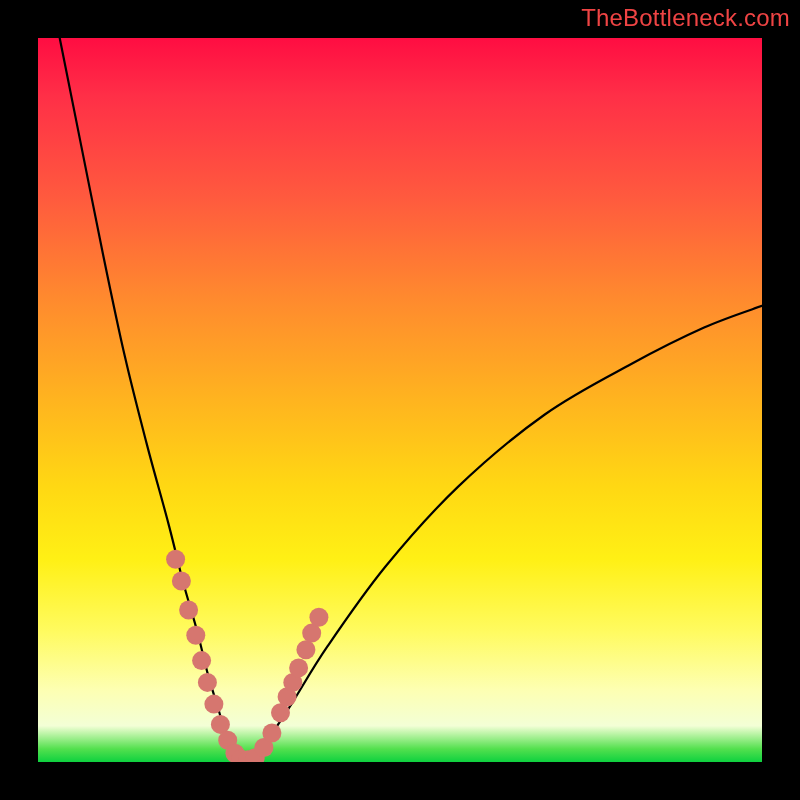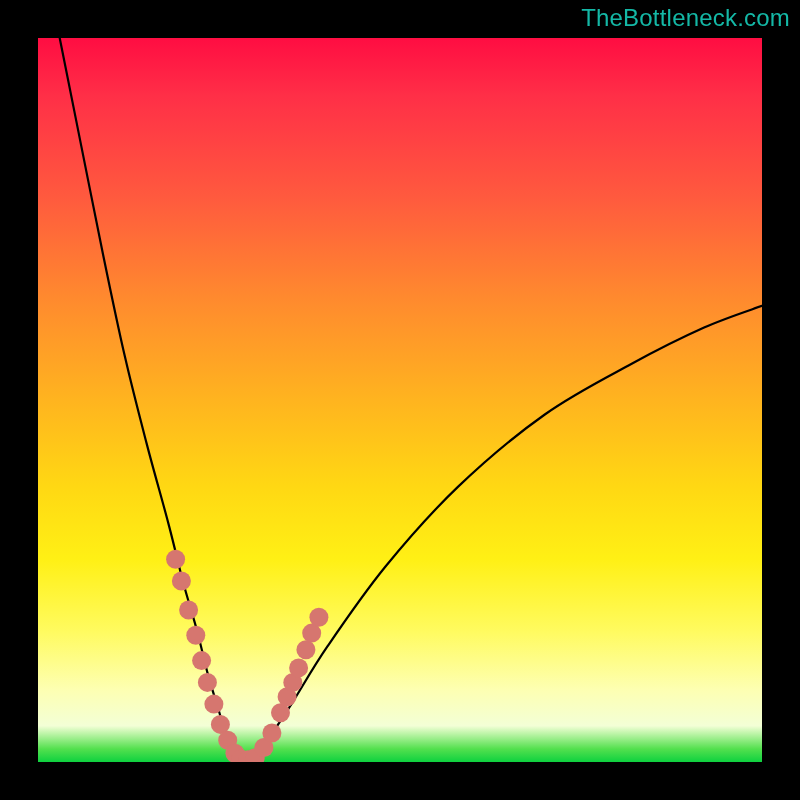--- a/index.html
+++ b/index.html
@@ -14,21 +14,21 @@
   .frame {
     position: relative;
     width: 800px;
     height: 800px;
     background: #000;
   }
   .watermark {
     position: absolute;
     top: 4px;
     right: 10px;
-    color: #14b8a6;
+    color: #ef4444;
     font-size: 24px;
     font-weight: 400;
     letter-spacing: 0.2px;
     z-index: 50;
     text-align: right;
   }
   .plot-area {
     position: absolute;
     left: 38px;
     top: 38px;

